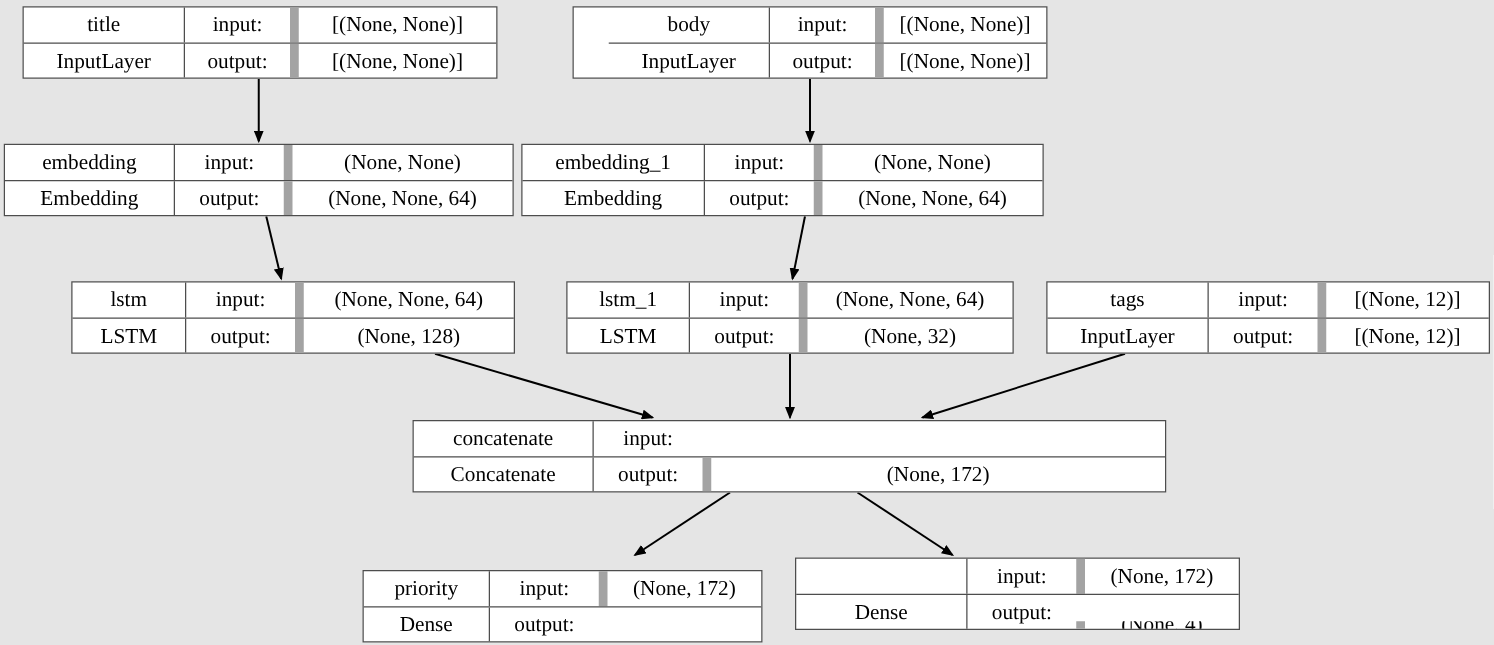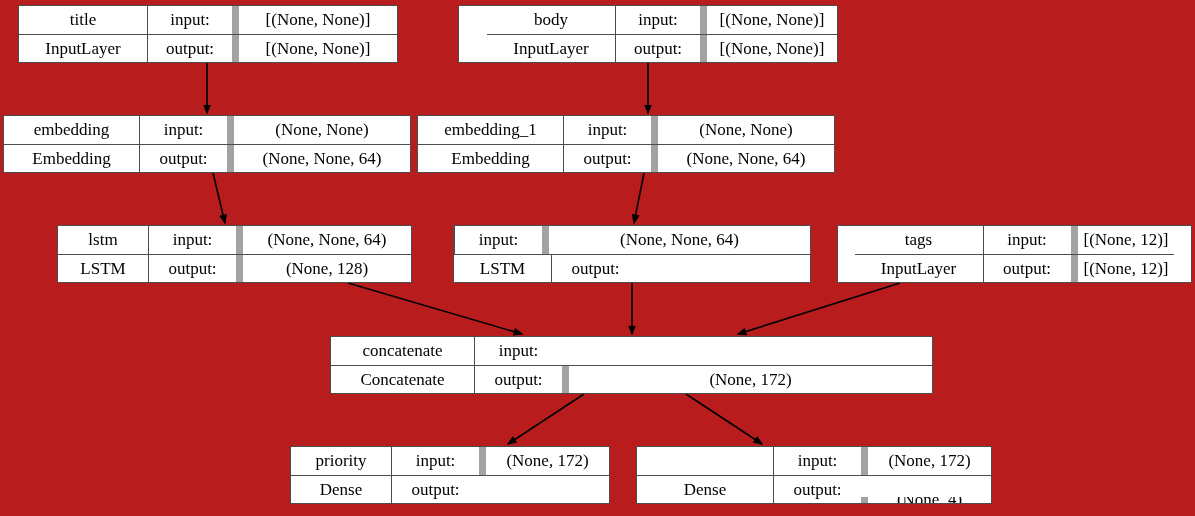--- a/index.html
+++ b/index.html
@@ -4,21 +4,21 @@
 <style>
   html, body {
     margin: 0;
     padding: 0;
     background: #ffffff;
   }
   #canvas {
     position: relative;
     width: 1195px;
     height: 516px;
-    background: #b91c1c;
+    background: #e5e5e5;
     font-family: "Liberation Serif", "DejaVu Serif", serif;
     overflow: hidden;
   }
   svg.edges {
     position: absolute;
     left: 0;
     top: 0;
     width: 1195px;
     height: 516px;
     pointer-events: none;
@@ -134,29 +134,31 @@
           <div class="cell c-shape" style="flex: 1 1 auto;">(None, None, 64)</div>
         </div>
         <div class="row">
           <div class="cell c-name" style="width: 90px; flex: 0 0 90px;">LSTM</div>
           <div class="cell c-io" style="width: 88px; flex: 0 0 88px;">output:</div>
           <div class="cell c-shape" style="flex: 1 1 auto;">(None, 128)</div>
         </div>
       </div>
       <div class="node" style="left: 453px; top: 225px; width: 358px; height: 58px;">
         <div class="row">
+          <div class="cell c-name" style="width: 97px; flex: 0 0 97px;">lstm_1</div>
           <div class="cell c-io" style="width: 88px; flex: 0 0 88px;">input:</div>
           <div class="cell c-shape" style="flex: 1 1 auto;">(None, None, 64)</div>
         </div>
         <div class="row">
           <div class="cell c-name" style="width: 97px; flex: 0 0 97px;">LSTM</div>
           <div class="cell c-io" style="width: 88px; flex: 0 0 88px;">output:</div>
-        </div>
-      </div>
-      <div class="node" style="left: 837px; top: 225px; width: 355px; height: 58px; align-items: center;">
+          <div class="cell c-shape" style="flex: 1 1 auto;">(None, 32)</div>
+        </div>
+      </div>
+      <div class="node" style="left: 837px; top: 225px; width: 355px; height: 58px;">
         <div class="row">
           <div class="cell c-name" style="width: 128px; flex: 0 0 128px;">tags</div>
           <div class="cell c-io" style="width: 88px; flex: 0 0 88px;">input:</div>
           <div class="cell c-shape" style="flex: 1 1 auto;">[(None, 12)]</div>
         </div>
         <div class="row">
           <div class="cell c-name" style="width: 128px; flex: 0 0 128px;">InputLayer</div>
           <div class="cell c-io" style="width: 88px; flex: 0 0 88px;">output:</div>
           <div class="cell c-shape" style="flex: 1 1 auto;">[(None, 12)]</div>
         </div>
@@ -165,21 +167,21 @@
         <div class="row">
           <div class="cell c-name" style="width: 143px; flex: 0 0 143px;">concatenate</div>
           <div class="cell c-io" style="width: 88px; flex: 0 0 88px;">input:</div>
         </div>
         <div class="row">
           <div class="cell c-name" style="width: 143px; flex: 0 0 143px;">Concatenate</div>
           <div class="cell c-io" style="width: 88px; flex: 0 0 88px;">output:</div>
           <div class="cell c-shape" style="flex: 1 1 auto;">(None, 172)</div>
         </div>
       </div>
-      <div class="node" style="left: 290px; top: 446px; width: 320px; height: 58px;">
+      <div class="node" style="left: 290px; top: 456px; width: 320px; height: 58px;">
         <div class="row">
           <div class="cell c-name" style="width: 100px; flex: 0 0 100px;">priority</div>
           <div class="cell c-io" style="width: 88px; flex: 0 0 88px;">input:</div>
           <div class="cell c-shape" style="flex: 1 1 auto;">(None, 172)</div>
         </div>
         <div class="row">
           <div class="cell c-name" style="width: 100px; flex: 0 0 100px;">Dense</div>
           <div class="cell c-io" style="width: 88px; flex: 0 0 88px;">output:</div>
         </div>
       </div>

